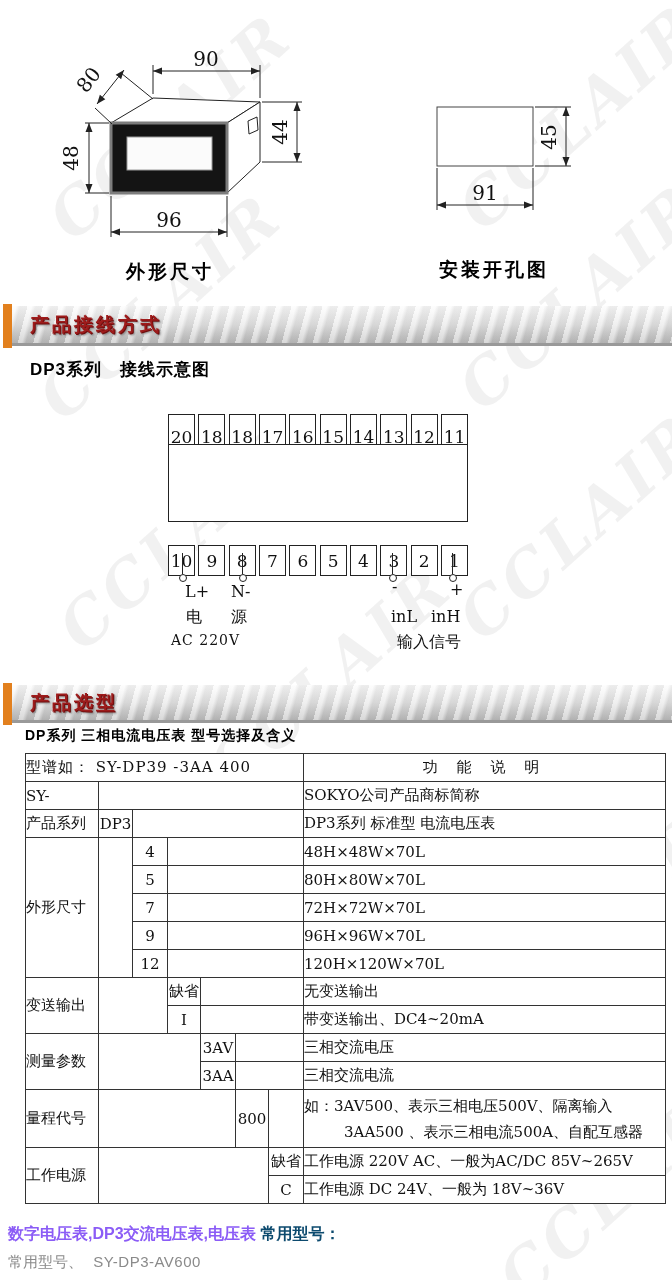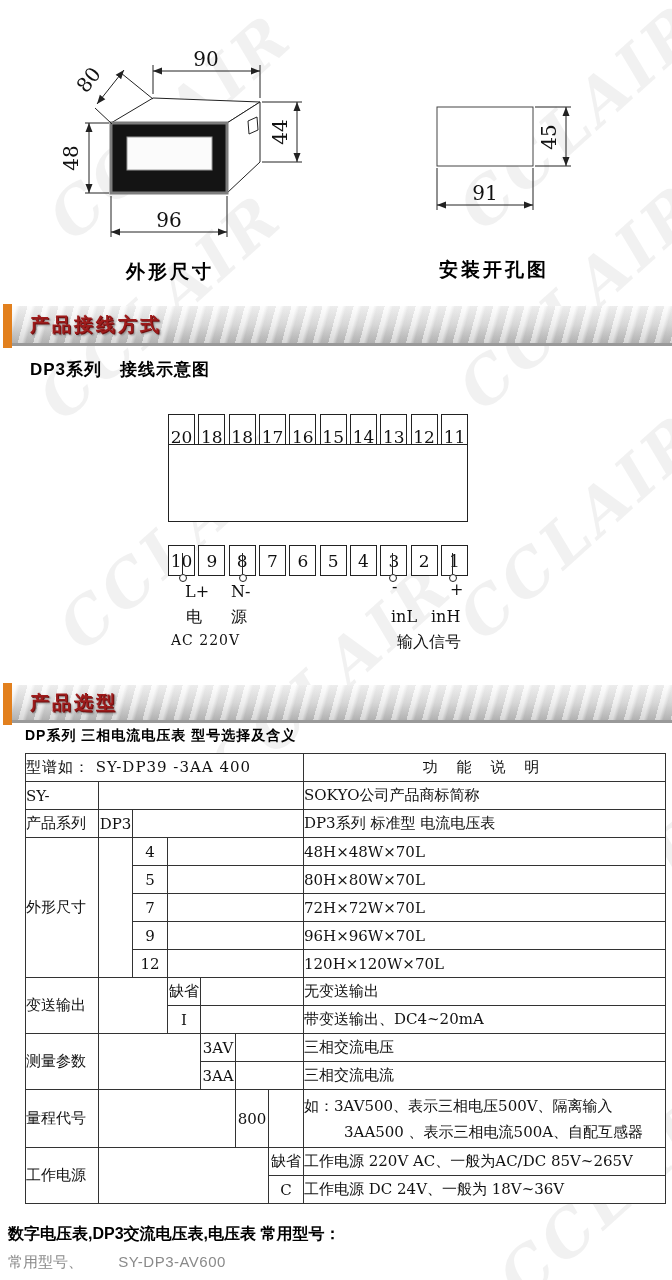--- a/index.html
+++ b/index.html
@@ -41,24 +41,24 @@
   .c-spec{padding-left:9px;font-size:16px;letter-spacing:1px;}
   .c-desc-hd{text-align:center;letter-spacing:7px;font-size:16px;}
   .c-label{padding-left:5px;}
   .c-code{text-align:center;}
   .c-desc{padding-left:16px;}
   .c-range div{line-height:26px;}
   .c-range .indent{padding-left:40px;}
   .tallrow td{height:58px;}
   
   .foot1{position:absolute;left:8px;top:1224px;font-weight:bold;font-size:16px;}
-  .foot1 .kw{color:#000000;}
-  .foot1 .kwsuf{color:#000000;}
+  .foot1 .kw{color:#8b5cf6;}
+  .foot1 .kwsuf{color:#0c4a6e;}
   .foot2{position:absolute;left:8px;top:1253px;font-size:15px;color:#8a8a8a;}
-  .foot2 .mval{margin-left:31px;letter-spacing:0.5px;}
+  .foot2 .mval{margin-left:6px;letter-spacing:0.5px;}
 </style>
 </head>
 <body>
 
 <div class="page">
 
   <span class="wm" style="left:20px;top:90px">CCLAIR</span>
   <span class="wm" style="left:430px;top:80px">CCLAIR</span>
   <span class="wm" style="left:10px;top:270px">CCLAIR</span>
   <span class="wm" style="left:430px;top:260px">CCLAIR</span>

